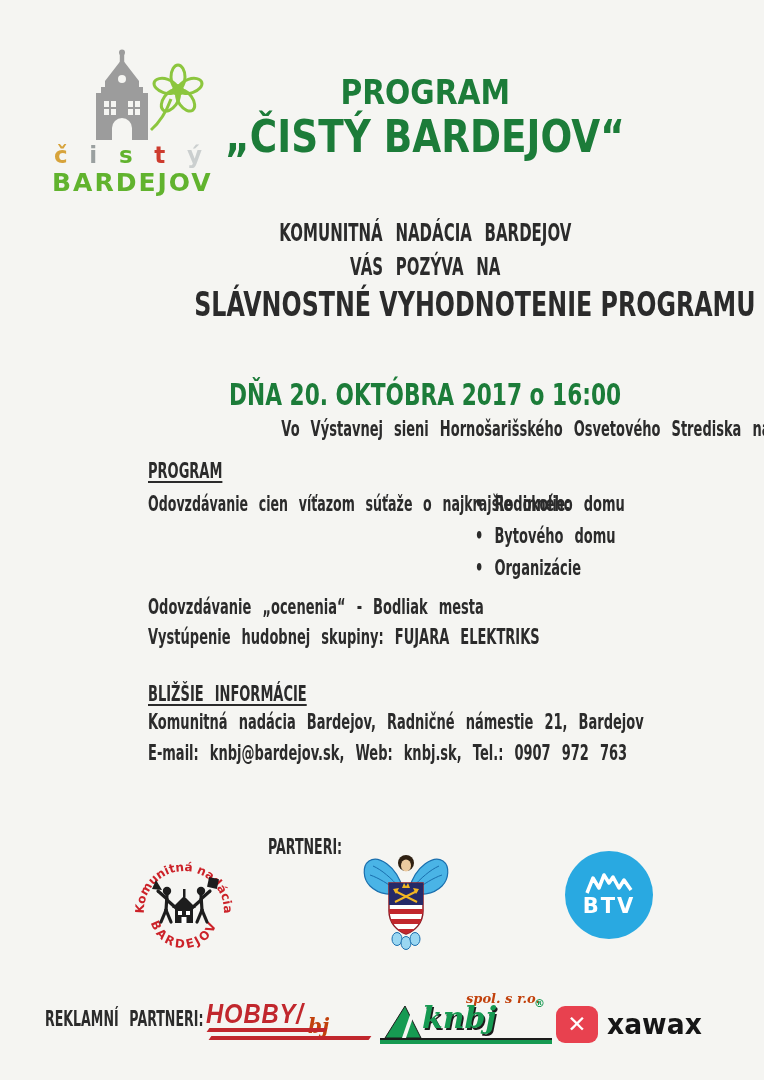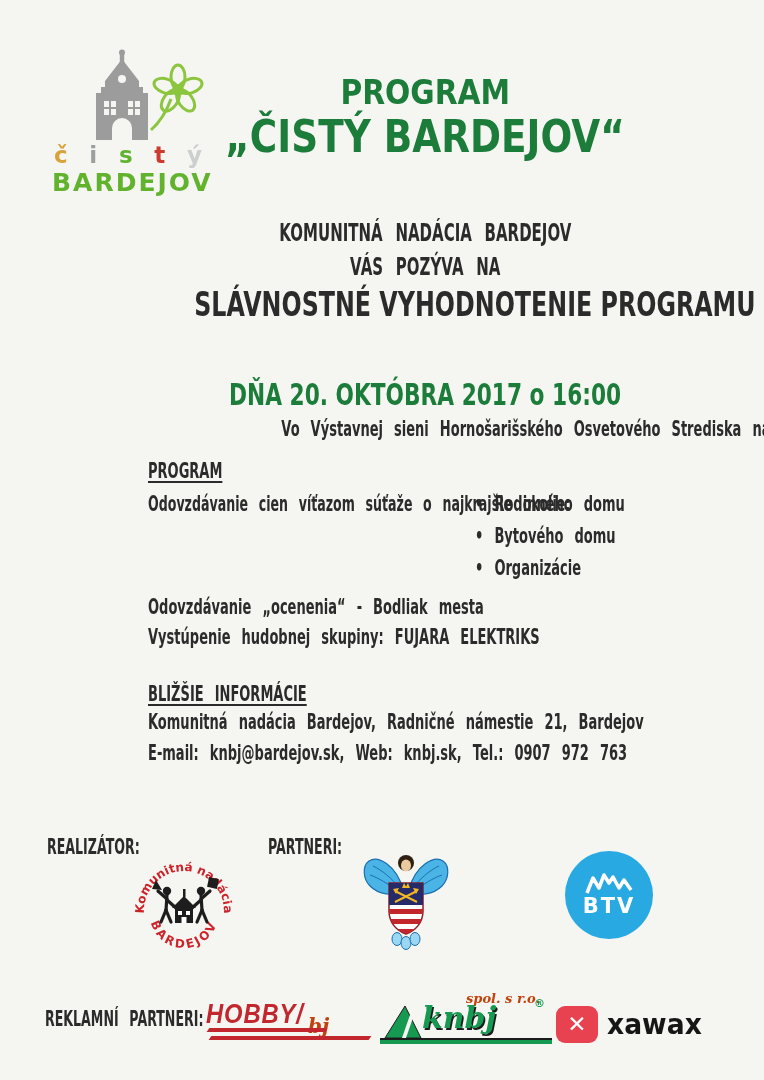--- a/index.html
+++ b/index.html
@@ -142,22 +142,20 @@
   <div class="line" style="left:148px;top:626px;">
     <span class="cond oL sx62 dk ws s21">Vystúpenie hudobnej skupiny: FUJARA ELEKTRIKS</span></div>
 
   <div class="line" style="left:148px;top:683px;">
     <span class="cond oL sx62 dk ws s21 u">BLIŽŠIE INFORMÁCIE</span></div>
   <div class="line" style="left:148px;top:711px;">
     <span class="cond oL sx62 dk ws s21">Komunitná nadácia Bardejov, Radničné námestie 21, Bardejov</span></div>
   <div class="line" style="left:148px;top:742px;">
     <span class="cond oL sx62 dk ws s21">E-mail: knbj@bardejov.sk, Web: knbj.sk, Tel.: 0907 972 763</span></div>
 
-  <div class="line" style="left:47px;top:836px;">
-    <span class="cond oL sx60 dk ws s21">REALIZÁTOR:</span></div>
   <div class="line" style="left:268px;top:836px;">
     <span class="cond oL sx60 dk ws s21">PARTNERI:</span></div>
   <div class="line" style="left:45px;top:1008px;">
     <span class="cond oL sx60 dk ws s21">REKLAMNÍ PARTNERI:</span></div>
 
   <svg class="abs" style="left:131px;top:851px;" width="106" height="100" viewBox="0 0 106 100">
     <defs>
       <path id="rl-a" d="M13 60 A40 40 0 0 1 93 60"></path>
       <path id="rl-b" d="M19 63 A34 34 0 0 0 87 63"></path>
     </defs>

